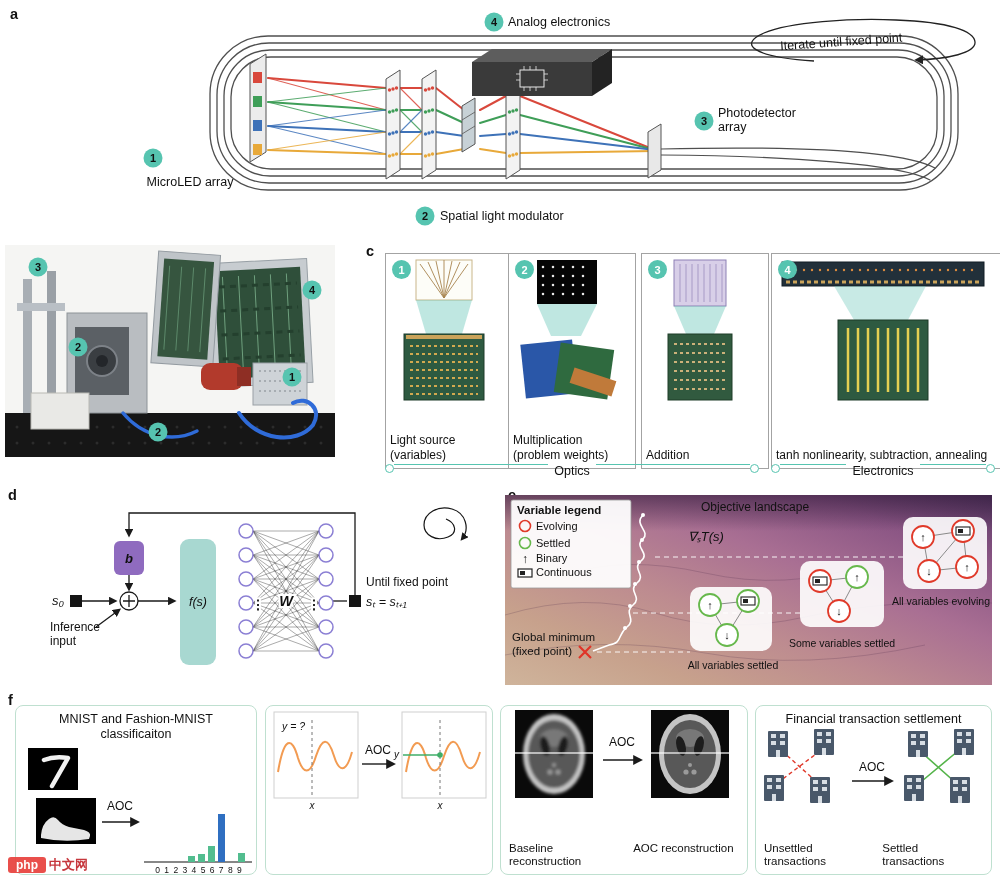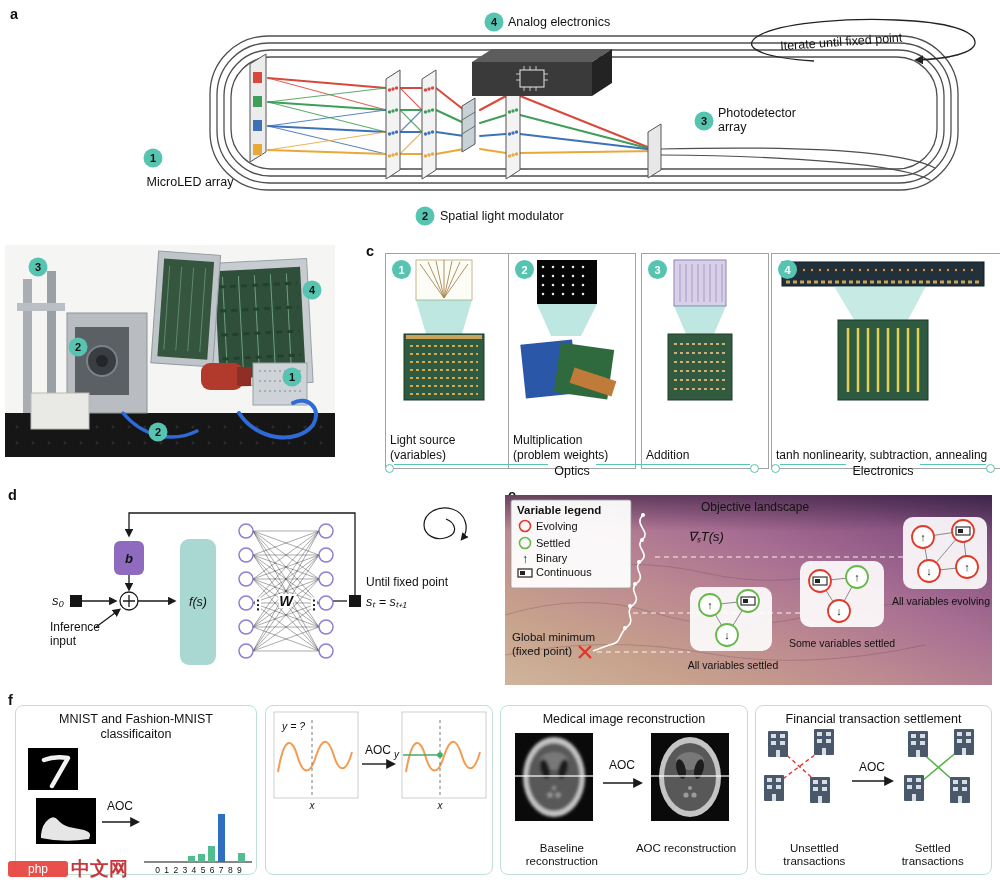--- a/index.html
+++ b/index.html
@@ -10,28 +10,28 @@
   .chip{position:absolute;width:19px;height:19px;border-radius:50%;background:#56c4b0;
         color:#fff;font-size:11px;font-weight:bold;display:flex;align-items:center;justify-content:center}
   .cbox{position:absolute;border:1px solid #a3a3a3;background:#fff;display:flex;flex-direction:column;padding:4px}
   .ccap{text-align:left;font-size:12px;line-height:1.25;margin-top:auto;padding:3px 0 1px}
   .rail{position:absolute;display:flex;align-items:flex-start;top:219px}
   .rline{flex:1;border-top:1.6px solid #56c4b0}
   .rdot{width:7px;height:7px;border:1.6px solid #56c4b0;border-radius:50%;background:#fff;flex:none}
   .rlabel{padding:0 6px;font-size:12.5px}
   .fbox{position:absolute;border:1px solid #bfe0d0;border-radius:8px;background:#fff;display:flex;flex-direction:column}
   .ftitle{text-align:center;font-size:12.5px;line-height:1.2;padding:6px 10px 2px}
-  .fcaps{display:flex;justify-content:space-between;font-size:11.5px;line-height:1.15;text-align:center;
+  .fcaps{display:flex;justify-content:space-between;font-size:11.5px;line-height:1.15;
          padding:0 8px 6px;margin-top:auto}
   .fcaps div{width:46%}
   svg{display:block}
   svg text{font-family:"Liberation Sans",sans-serif;fill:#111}
   .wm{position:absolute;left:8px;top:856px;display:flex;align-items:center;gap:3px;opacity:.92}
-  .wm-badge{background:#e8413c;color:#fff;font-weight:normal;font-size:12px;padding:1px 20px;border-radius:3px}
-  .wm-text{color:#c2272d;font-size:19px;font-weight:bold}
+  .wm-badge{background:#e8413c;color:#fff;font-weight:bold;font-size:12px;padding:1px 8px;border-radius:3px}
+  .wm-text{color:#c2272d;font-size:13px;font-weight:bold}
 </style>
 </head>
 <body>
 
 <div id="root">
 
   <div class="plabel" style="left:10px;top:6px">a</div>
   <div class="plabel" style="left:8px;top:243px">b</div>
   <div class="plabel" style="left:366px;top:243px">c</div>
   <div class="plabel" style="left:8px;top:487px">d</div>
@@ -519,21 +519,20 @@
         <path d="M174 14 V90" stroke="#777" stroke-width="1" stroke-dasharray="3 3"></path>
         <path d="M137 49 H174" stroke="#3fae68" stroke-width="1.6"></path>
         <circle cx="174" cy="49" r="2.8" fill="#3fae68"></circle>
         <text x="133" y="52" text-anchor="end" font-size="10" font-style="italic" fill="#3fae68">y</text>
         <text x="174" y="103" text-anchor="middle" font-size="10" font-style="italic">x</text>
       </g>
     </svg>
   </div>
 
   <div class="fbox" style="left:500px;top:705px;width:246px;height:168px">
-    <div class="ftitle">Medical image reconstruction</div>
     <svg width="244" height="96" viewBox="0 0 244 96">
       <defs>
         <filter id="blurF3" x="-20%" y="-20%" width="140%" height="140%">
             <feGaussianBlur stdDeviation="1.7"></feGaussianBlur>
           </filter>
         <g id="phantomF3">
           <ellipse rx="31" ry="40" fill="#c4c4c4"></ellipse>
           <ellipse rx="26" ry="34" fill="#585858"></ellipse>
           <ellipse cy="-16" rx="14" ry="9" fill="#787878"></ellipse>
           <ellipse cx="-9" cy="-8" rx="4.5" ry="10" fill="#1d1d1d" transform="rotate(-14 -9 -8)"></ellipse>

